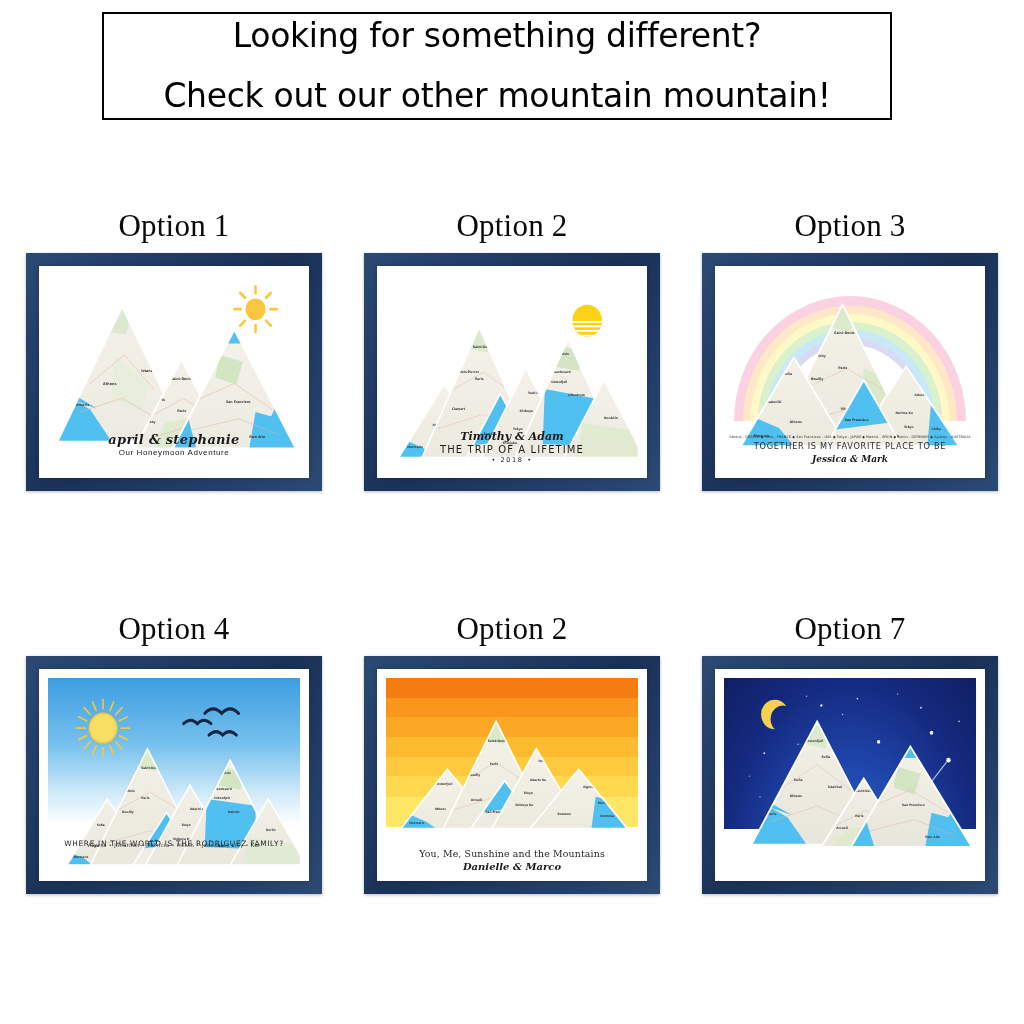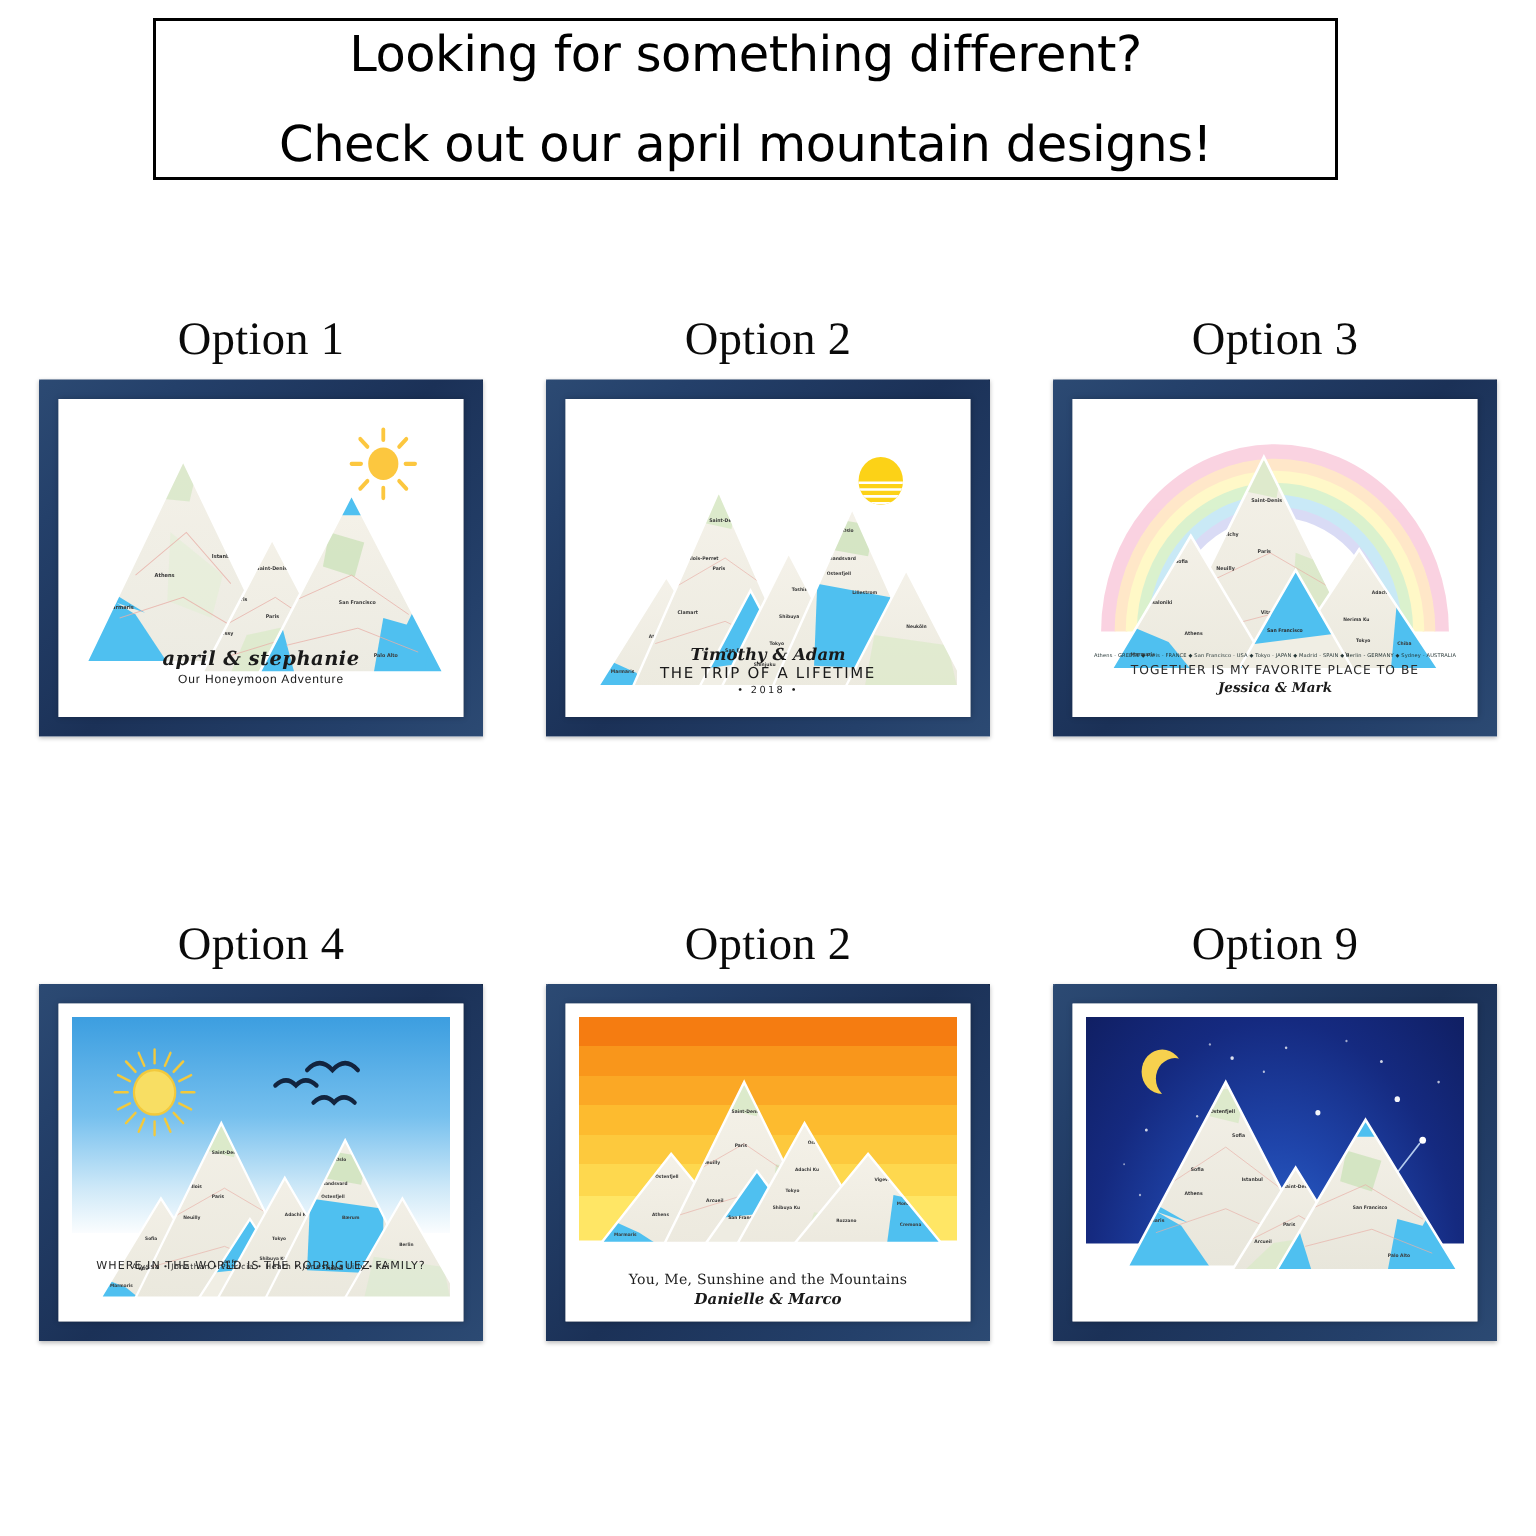--- a/index.html
+++ b/index.html
@@ -158,21 +158,21 @@
   .c6-sub{font-family:"DejaVu Sans",sans-serif;font-size:6px;letter-spacing:.35px;color:#333;margin-top:1px;}
   .c6-year{font-family:"DejaVu Sans",sans-serif;font-weight:700;font-size:6px;letter-spacing:.8px;color:#111;margin-top:1px;}
   .yearwrap{display:flex;align-items:center;justify-content:center;gap:4px;}
   .yearwrap .rule{display:block;width:22px;height:1px;background:#111;}
 </style>
 </head>
 <body>
 
 <div class="banner">
   <div class="banner-line">Looking for something different?</div>
-  <div class="banner-line">Check out our april mountain designs!</div>
+  <div class="banner-line">Check out our other mountain mountain!</div>
 </div>
 
 <div class="grid">
 
   <div class="row">
 
     <div class="cell">
       <div class="opt-label">Option 1</div>
       <div class="frame">
         <div class="frame-inner">
@@ -737,21 +737,21 @@
                 <div class="c5-line">You, Me, Sunshine and the Mountains</div>
                 <div class="script c5-name">Danielle &amp; Marco</div>
               </div>
             </div>
           </div>
         </div>
       </div>
     </div>
 
     <div class="cell">
-      <div class="opt-label">Option 9</div>
+      <div class="opt-label">Option 7</div>
       <div class="frame">
         <div class="frame-inner">
           <div class="mat">
             <div class="art">
               <div class="sky-night"></div>
               <div class="white-band" style="height:22%;"></div>
 
               <svg width="100%" height="100%" viewBox="0 0 238 170" preserveAspectRatio="none" style="position:absolute;inset:0;">
                 <defs>
                   <linearGradient id="land6" x1="0" y1="0" x2="0" y2="1">

